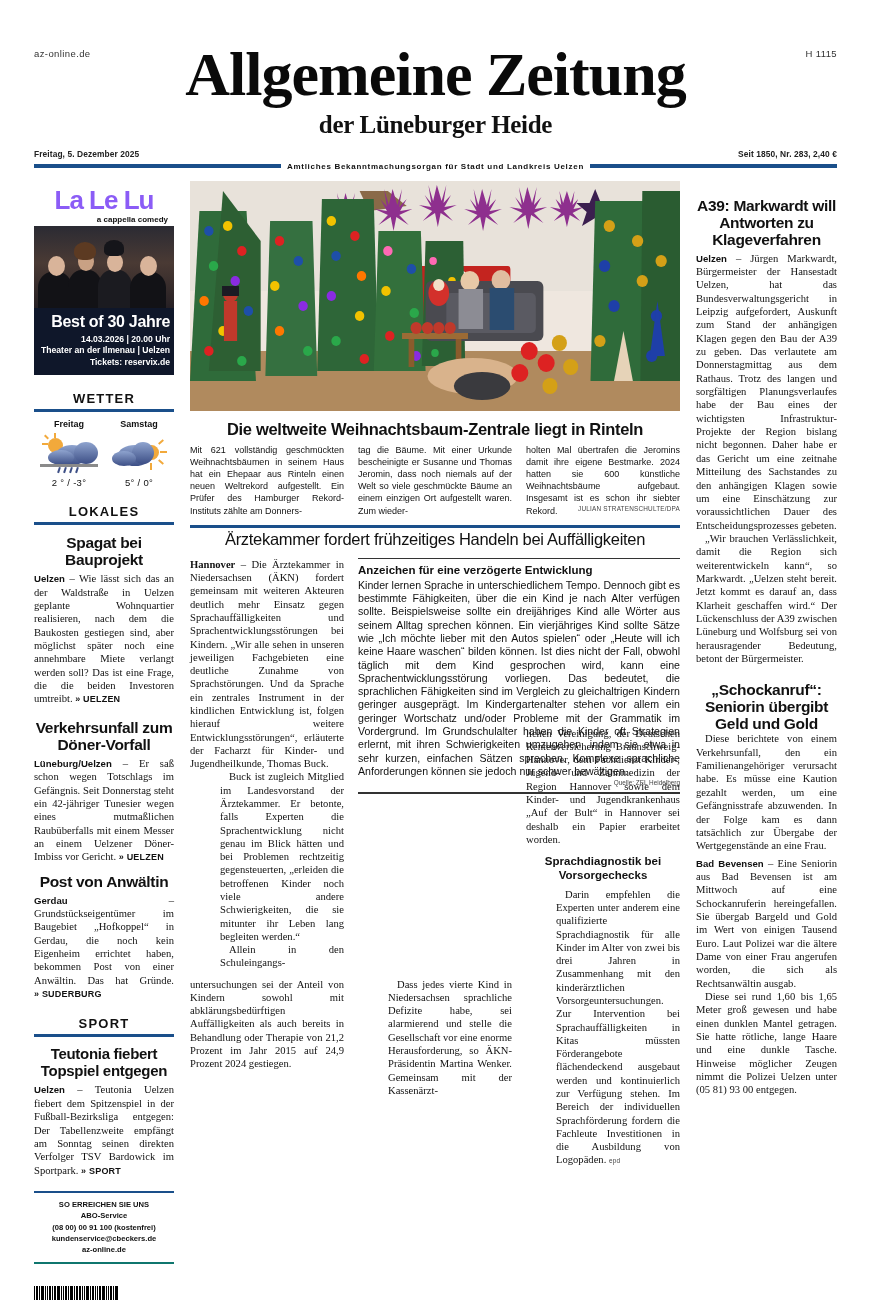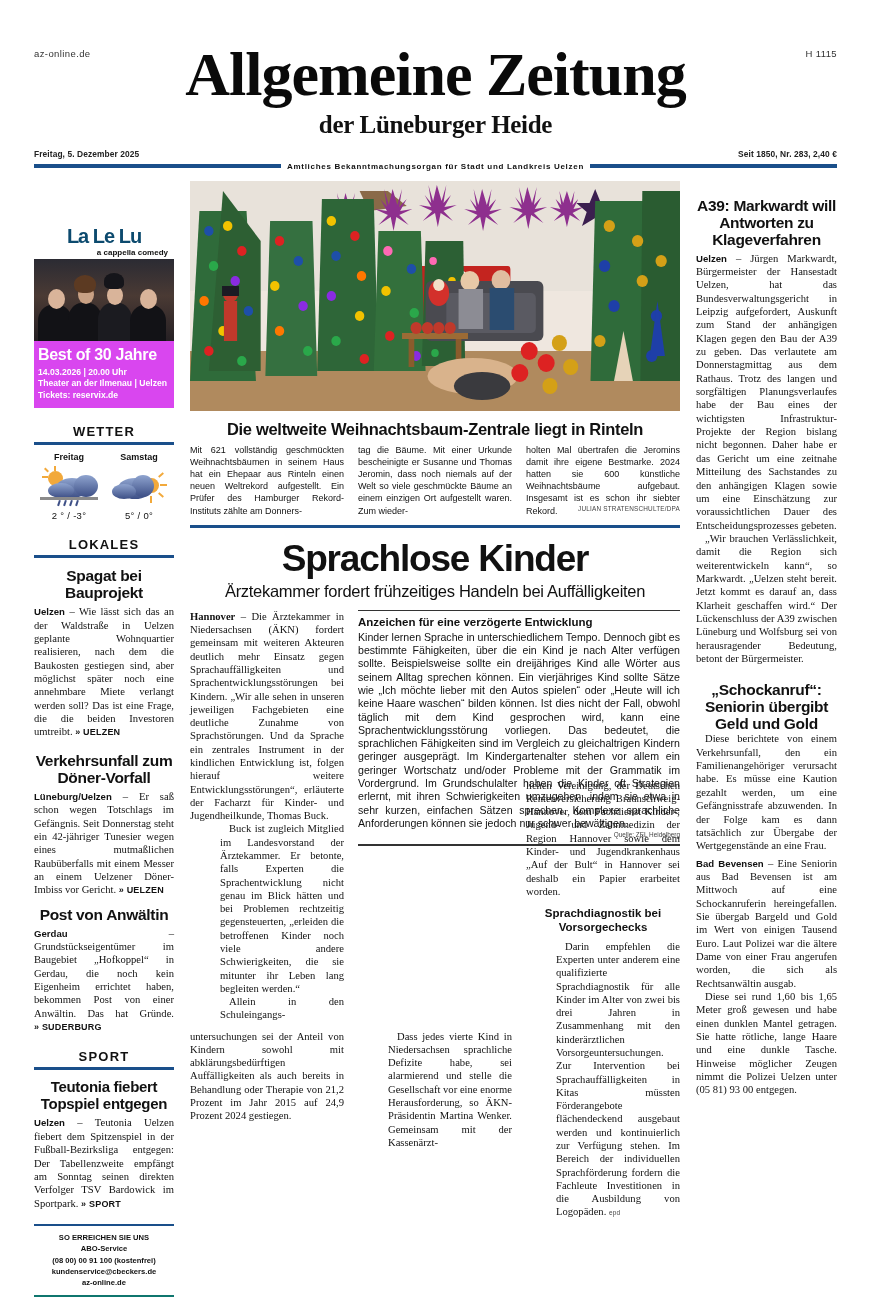--- a/index.html
+++ b/index.html
@@ -31,28 +31,28 @@
 
   
   .grid { display:grid; grid-template-columns: 140px 1fr 141px; gap:0 16px; margin-top:10px; }
   .col-left { width:140px; }
   .col-right { width:141px; }
 
   
   .ad { border:0; }
   .ad-logo { background:#fff; text-align:center; padding:6px 0 2px; }
   .ad-logo .lalelu { font-family:"Liberation Sans", sans-serif; font-weight:bold;
-      font-size:20px; color:#0c4a6e; letter-spacing:-1px; line-height:1;margin-top:39px; }
+      font-size:26px; color:#8b5cf6; letter-spacing:-1px; line-height:1; }
   .ad-logo .acap { font-family:"Liberation Sans", sans-serif; font-weight:bold;
       font-size:8px; color:#111; text-align:right; padding-right:6px; margin-top:2px;}
   .ad-photo { height:82px; position:relative; overflow:hidden;
       background:linear-gradient(180deg,#2b2b33 0%,#4a3a34 45%,#262024 100%); }
   .ad-photo .face { position:absolute; border-radius:50%; background:#d9b49a; }
   .ad-photo .suit { position:absolute; background:#121216; border-radius:40% 40% 0 0;}
-  .ad-red { background:#d946ef; color:#fff; text-align:left;
+  .ad-red { background:#0f172a; color:#fff; text-align:right;
       font-family:"Liberation Sans", sans-serif; padding:5px 4px 7px;}
   .ad-red .big { font-weight:bold; font-size:16px; letter-spacing:-.3px;}
   .ad-red .sm { font-weight:bold; font-size:8.6px; line-height:1.35; margin-top:3px;}
 
   
   .sec-head { text-align:center; font-family:"Liberation Sans", sans-serif;
       font-weight:bold; font-size:13px; letter-spacing:1.2px; margin-top:16px; }
   .sec-rule { height:3px; background:#1a4f8a; margin-top:3px; }
 
   
@@ -400,21 +400,20 @@
       </div>
 
       <div class="cap-head">Die weltweite Weihnachtsbaum-Zentrale liegt in Rinteln</div>
       <div class="cap-cols">
         <p>Mit 621 vollständig geschmückten Weihnachtsbäumen in seinem Haus hat ein Ehepaar aus Rinteln einen neuen Weltrekord aufgestellt. Ein Prüfer des Hamburger Rekord-Instituts zählte am Donners-</p>
         <p>tag die Bäume. Mit einer Urkunde bescheinigte er Susanne und Thomas Jeromin, dass noch niemals auf der Welt so viele geschmückte Bäume an einem einzigen Ort aufgestellt waren. Zum wieder-</p>
         <p><span>holten Mal übertrafen die Jeromins damit ihre eigene Bestmarke. 2024 hatten sie 600 künstliche Weihnachtsbäume aufgebaut. Insgesamt ist es schon ihr siebter Rekord.</span> <span class="credit">JULIAN STRATENSCHULTE/DPA</span></p>
       </div>
       <div class="hr-thick"></div>
 
-      <div class="main-title">Sprachlose Kinder</div>
       <div class="main-sub">Ärztekammer fordert frühzeitiges Handeln bei Auffälligkeiten</div>
 
       <div class="main-cols">
         <div>
           <p><b class="place">Hannover</b><span> – Die Ärztekammer in Niedersachsen (ÄKN) fordert gemeinsam mit weiteren Akteuren deutlich mehr Einsatz gegen Sprachauffälligkeiten und Sprachentwicklungsstörungen bei Kindern. „Wir alle sehen in unseren jeweiligen Fachgebieten eine deutliche Zunahme von Sprachstörungen. Und da Sprache ein zentrales Instrument in der kindlichen Entwicklung ist, folgen hierauf weitere Entwicklungsstörungen“, erläuterte der Facharzt für Kinder- und Jugendheilkunde, Thomas Buck.</span></p>
           <p class="indent">Buck ist zugleich Mitglied im Landesvorstand der Ärztekammer. Er betonte, falls Experten die Sprachentwicklung nicht genau im Blick hätten und bei Problemen rechtzeitig gegensteuerten, „erleiden die betroffenen Kinder noch viele andere Schwierigkeiten, die sie mitunter ihr Leben lang begleiten werden.“</p>
           <p class="indent">Allein in den Schuleingangs-</p>
         </div>
         <div style="grid-column: 2 / span 2;">
           <div class="box-head">Anzeichen für eine verzögerte Entwicklung</div>

